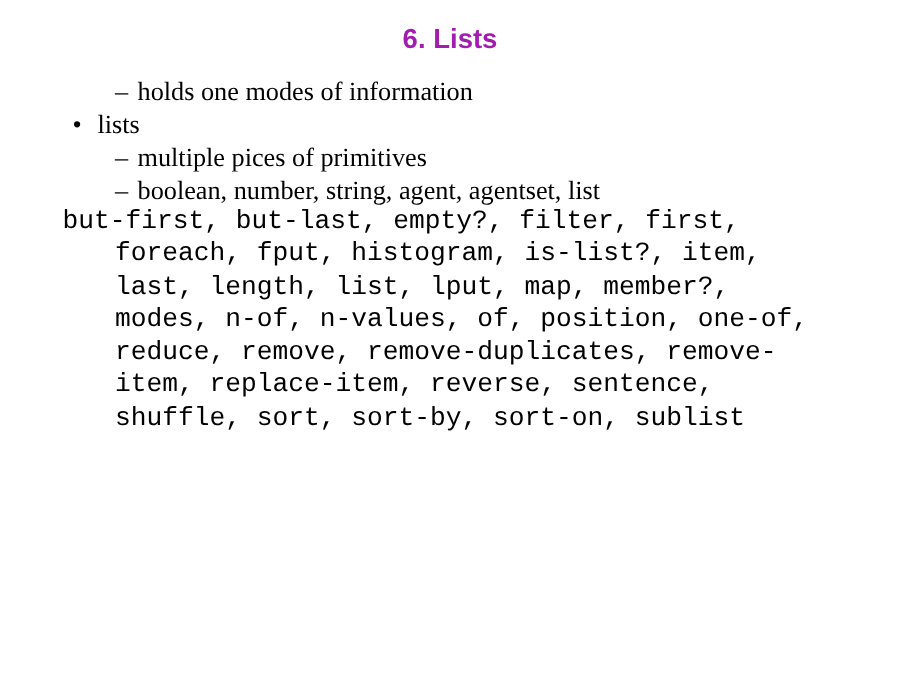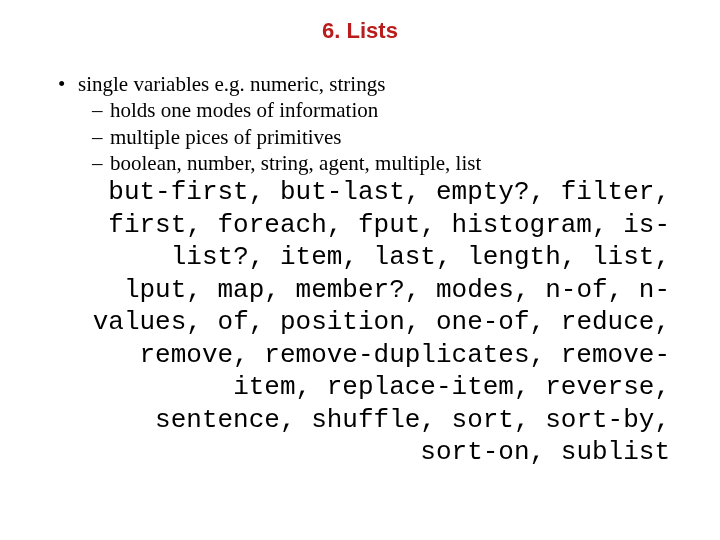--- a/index.html
+++ b/index.html
@@ -8,23 +8,23 @@
       height: 540px;
       background: #ffffff;
       font-family: 'Times New Roman', Times, serif;
       padding: 18px 50px;
       color: #000;
     }
     .title {
       text-align: center;
       font-family: Verdana, Geneva, sans-serif;
       font-weight: bold;
-      color: #b91c1c;
+      color: #a21caf;
       font-size: 22px;
-      margin-bottom: 27px;
+      margin-bottom: 16px;
     }
     .content {
       font-size: 21px;
       line-height: 1.25;
     }
     .b1 {
       padding-left: 28px;
       position: relative;
     }
     .b1::before {
@@ -38,32 +38,31 @@
       position: relative;
     }
     .b2::before {
       content: "–";
       position: absolute;
       left: 42px;
       top: 0;
     }
     .code-block {
       font-family: 'Courier New', Courier, monospace;
-      font-size: 26px;
+      font-size: 21px;
       line-height: 1.25;
       padding-left: 42px;
       text-indent: -42px;
       margin-left: 0;
-      text-align: right;
     }
   </style>
 </head>
 <body>
 
 <div class="title">6. Lists</div>
 
 <div class="content">
-  <div class="b1">single variables e.g. numeric, strings</div>
   <div class="b2">holds one modes of information</div>
+  <div class="b1">lists</div>
   <div class="b2">multiple pices of primitives</div>
-  <div class="b2">boolean, number, string, agent, multiple, list</div>
+  <div class="b2">boolean, number, string, agent, agentset, list</div>
   <div class="code-block">but-first, but-last, empty?, filter, first, foreach, fput, histogram, is-list?, item, last, length, list, lput, map, member?, modes, n-of, n-values, of, position, one-of, reduce, remove, remove-duplicates, remove-item, replace-item, reverse, sentence, shuffle, sort, sort-by, sort-on, sublist</div>
 </div>
 
 </body></html>

